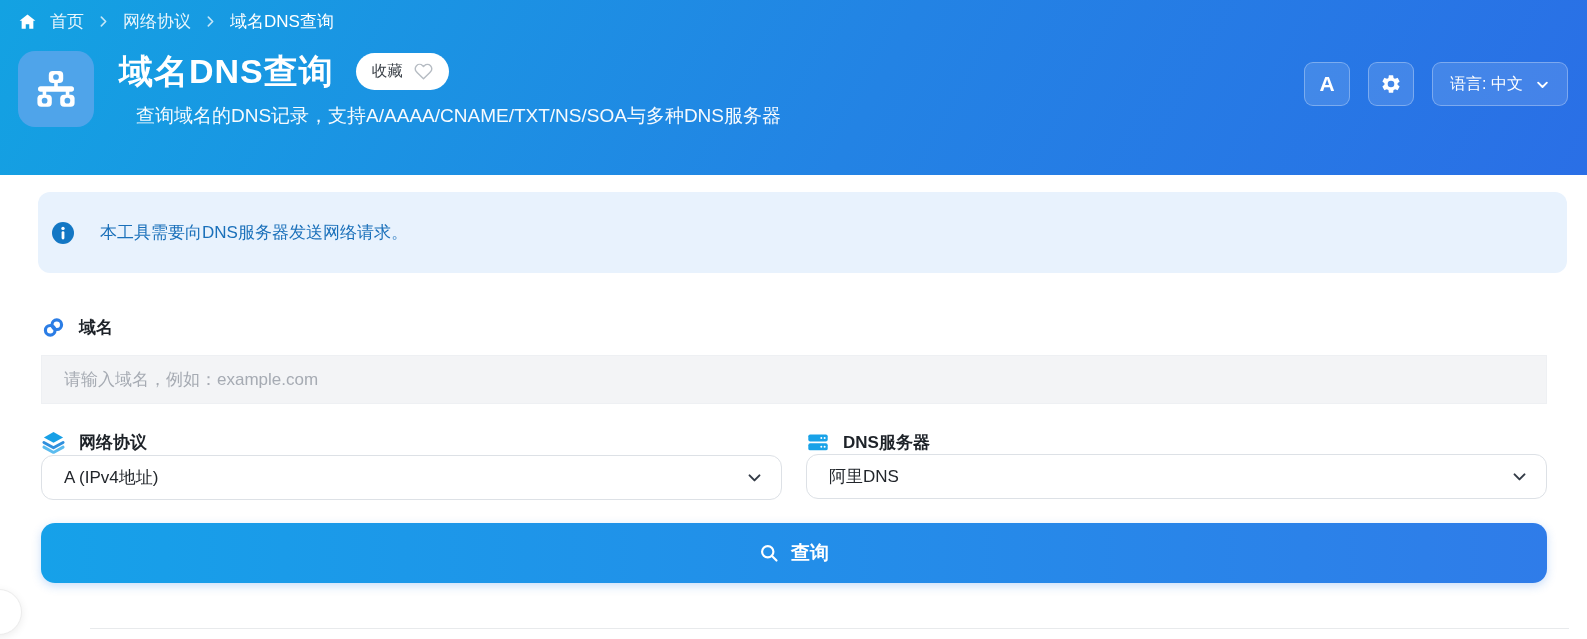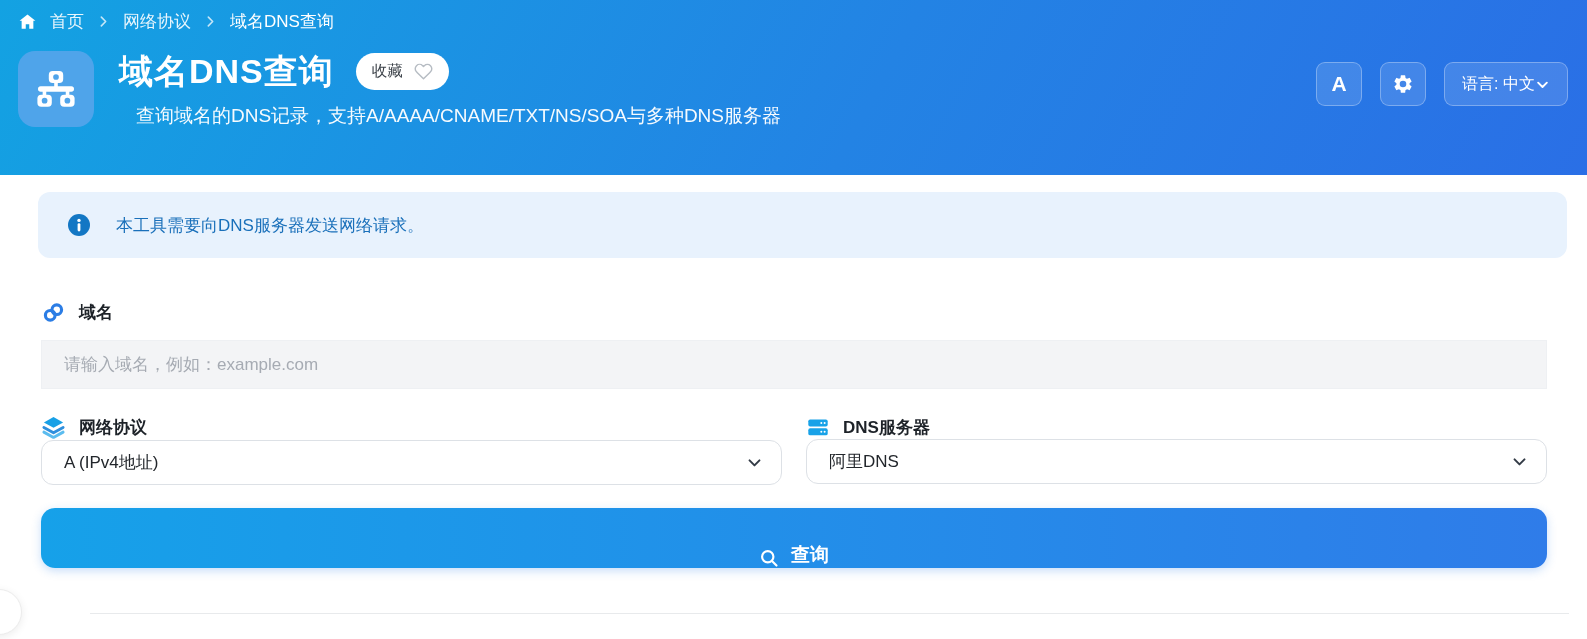--- a/index.html
+++ b/index.html
@@ -40,26 +40,26 @@
   .subtitle { margin-top:12px; color:rgba(255,255,255,0.96); font-size:19px;margin-left:17px; }
 
   .header-actions { position:absolute; right:19px; top:62px; display:flex; gap:18px; }
   .hbtn {
     height:44px; border-radius:9px; border:1px solid rgba(255,255,255,0.3);
     background:rgba(255,255,255,0.13); color:#fff; cursor:pointer;
     display:flex; align-items:center; justify-content:center; font-family:inherit;
   }
   .hbtn.square { width:46px; }
   .hbtn.font { font-size:21px; font-weight:bold; }
-  .hbtn.lang { padding:0 17px; font-size:16px; }
+  .hbtn.lang { padding:0 17px; font-size:16px; gap:12px; }
 
   
   .notice {
     margin:17px 20px 0 38px; background:#e8f2fd; border-radius:12px;
-    padding:0 30px; height:66px; display:flex; align-items:center; gap:26px;
+    padding:0 14px; height:81px; display:flex; align-items:center; gap:26px;
     color:#1a70ba; font-size:17px;
   }
 
   
   .field-label {
     display:flex; align-items:center; gap:13px;
     margin:0 40px 0 41px; font-size:17px; font-weight:bold; color:#1d2228;
   }
   .field-label.first { margin-top:42px;text-align:center; }
   .domain-input {
@@ -75,21 +75,21 @@
   }
   .grid .field-label { margin:0; }
   .select {
     height:45px; border:1px solid #dde1e6; border-radius:12px;
     background:#fff; display:flex; align-items:center; padding:0 18px 0 22px;
     font-size:17px; color:#22262b; cursor:pointer; position:relative;
   }
   .select .chev { margin-left:auto; display:flex; align-items:center; }
 
   .submit {
-    display:flex; align-items:flex-end; justify-content:center; gap:12px;
+    display:flex; align-items:center; justify-content:center; gap:12px;
     margin:23px 40px 0 41px; width:1506px; height:60px; border:none; border-radius:14px;
     background:linear-gradient(90deg,#16a1e9 0%,#2f7ce9 100%);
     color:#fff; font-size:19px; font-weight:bold; cursor:pointer; font-family:inherit;
     box-shadow:0 3px 10px rgba(41,124,232,0.25);
   }
 
   .divider { border:none; border-top:1px solid #e8eaec; margin:45px 18px 0 90px; }
 
   .side-handle {
     position:absolute; left:-24px; top:589px; width:46px; height:46px;

